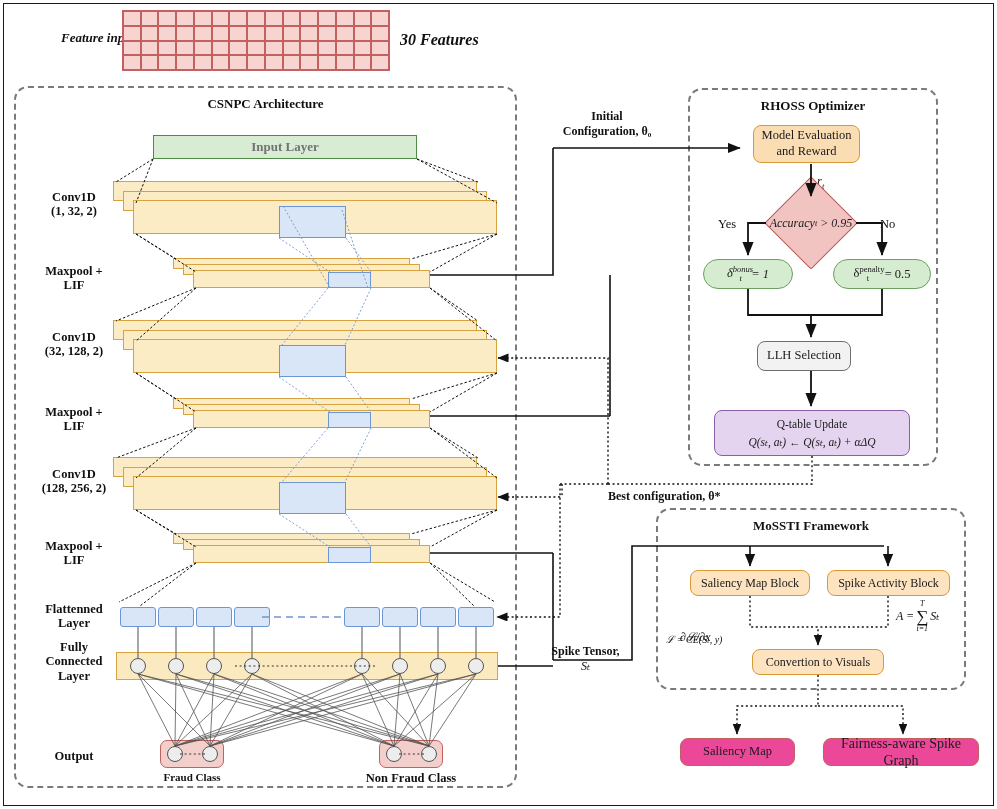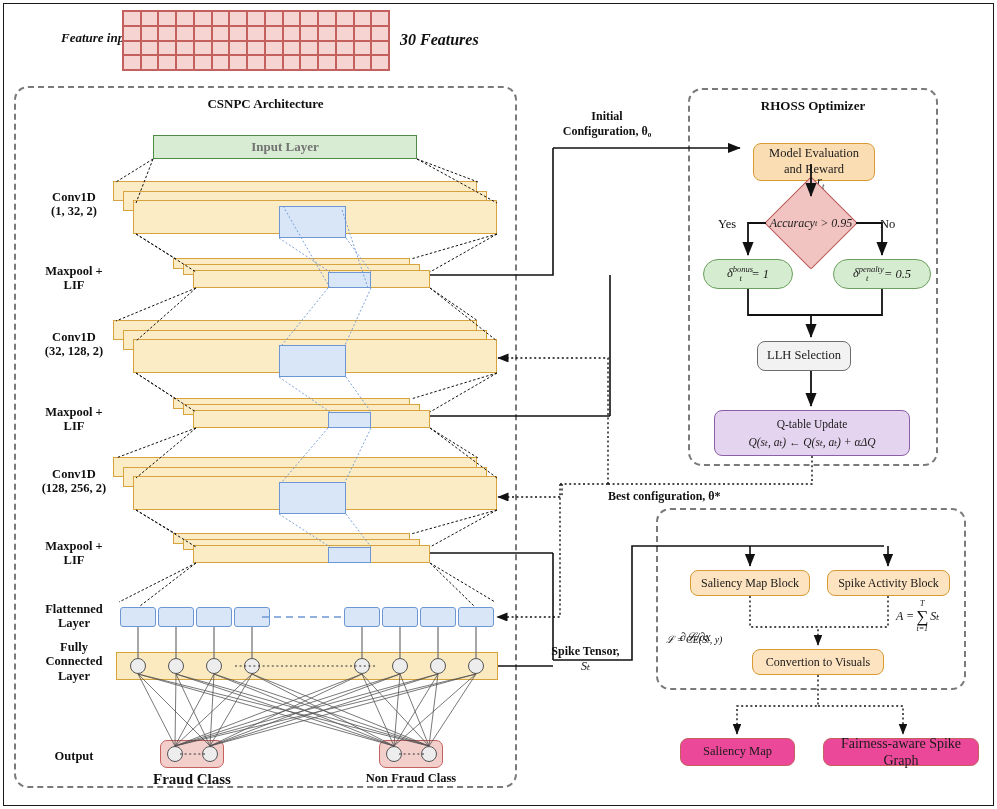--- a/index.html
+++ b/index.html
@@ -258,27 +258,27 @@
 
   <div class="outbox" style="left:160px; top:740px; width:64px; height:28px;"></div>
   <div class="outbox" style="left:379px; top:740px; width:64px; height:28px;"></div>
   <div id="out-nodes">
       <div class="node" style="left: 167px; top: 746px;"></div>
       <div class="node" style="left: 202px; top: 746px;"></div>
       <div class="node" style="left: 386px; top: 746px;"></div>
       <div class="node" style="left: 421px; top: 746px;"></div>
     </div>
 
-  <div class="lbl" style="left:132px; top:771px; width:120px; font-size:15px;">Fraud Class</div>
+  <div class="lbl" style="left:132px; top:771px; width:120px; font-size:11px;">Fraud Class</div>
   <div class="lbl" style="left:341px; top:771px; width:140px; font-size:12.5px;">Non Fraud Class</div>
 
   <div class="dashbox" style="left:688px; top:88px; width:250px; height:378px;"></div>
   <div class="panel-title" style="left:688px; top:98px; width:250px;">RHOSS Optimizer</div>
 
-  <div class="fbox orange" style="left:753px; top:143px; width:122px; height:38px;">
+  <div class="fbox orange" style="left:753px; top:125px; width:107px; height:38px;">
     <span>Model Evaluation</span>
     <span>and Reward</span>
   </div>
 
   <div class="mathlbl ital" style="left:817px; top:174px; font-style:italic;text-align:right;">
     <span>r</span><sub>t</sub>
   </div>
 
   <div class="diamond-wrap" style="left:766px; top:200px; width:90px; height:46px;">
     <div class="diamond" style="width:66px;height:66px;left:12px;top:-10px;border-radius:2px;"></div>
@@ -291,34 +291,35 @@
   <div class="mathlbl" style="left:880px; top:217px;">No</div>
 
   <div class="fbox green" style="left:703px; top:259px; width:90px; height:30px;">
     <span style="font-style:italic;">
       <span>δ</span><sup>bonus</sup><sub style="margin-left:-1.6em;">t</sub>
       <span style="margin-left:0.5em;">= 1</span>
     </span>
   </div>
 
   <div class="fbox green" style="left:833px; top:259px; width:98px; height:30px;">
-    <span style="font-style:italic;">
+    <span style="">
       <span>δ</span><sup>penalty</sup><sub style="margin-left:-2.1em;">t</sub>
       <span style="margin-left:1.0em;">= 0.5</span>
     </span>
   </div>
 
   <div class="fbox grey" style="left:757px; top:341px; width:94px; height:30px;">LLH Selection</div>
 
   <div class="fbox purple" style="left:714px; top:410px; width:196px; height:46px;">
     <span style="font-size:11.5px;">Q-table Update</span>
     <span class="ital" style="font-size:11.5px; margin-top:3px;">Q(sₜ, aₜ) ← Q(sₜ, aₜ) + αΔQ</span>
   </div>
 
   <div class="dashbox" style="left:656px; top:508px; width:310px; height:182px;"></div>
+  <div class="panel-title" style="left:656px; top:518px; width:310px;">MoSSTI Framework</div>
 
   <div class="fbox orange2" style="left:690px; top:570px; width:120px; height:26px; font-size:12px;">Saliency Map Block</div>
   <div class="fbox orange2" style="left:827px; top:570px; width:123px; height:26px; font-size:12px;">Spike Activity Block</div>
 
   <div class="mathlbl ital" style="left:666px; top:604px; font-size:10px;margin-top:28px;">ℒ = CE(Sₜ, y)</div>
   <div class="mathlbl ital" style="left:680px; top:628px; font-size:12px;">∂ℒ/∂x</div>
 
   <div class="mathlbl" style="left:896px; top:600px; font-size:12px; font-style:italic;">
     <span style="display:inline-flex; align-items:center; gap:2px;">
       <span>A =</span>

